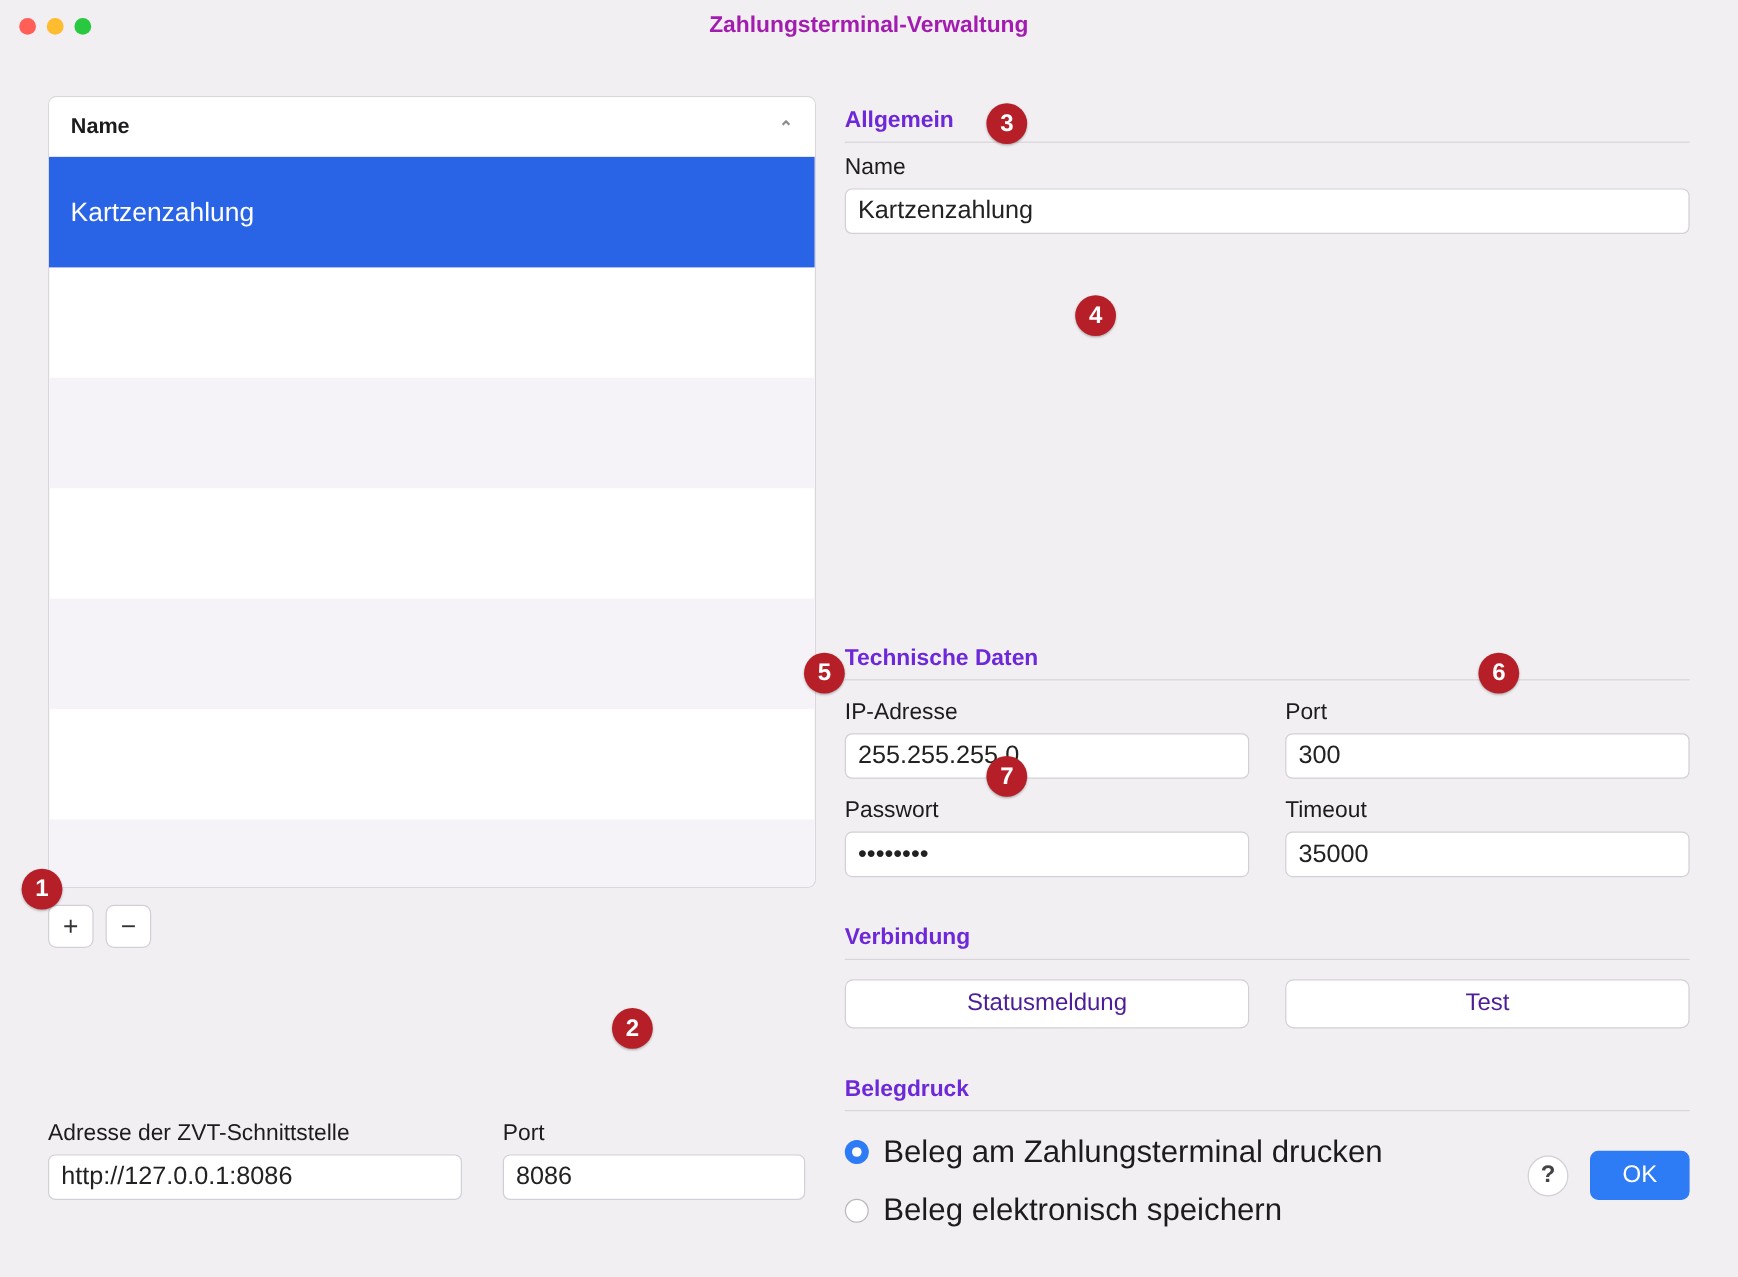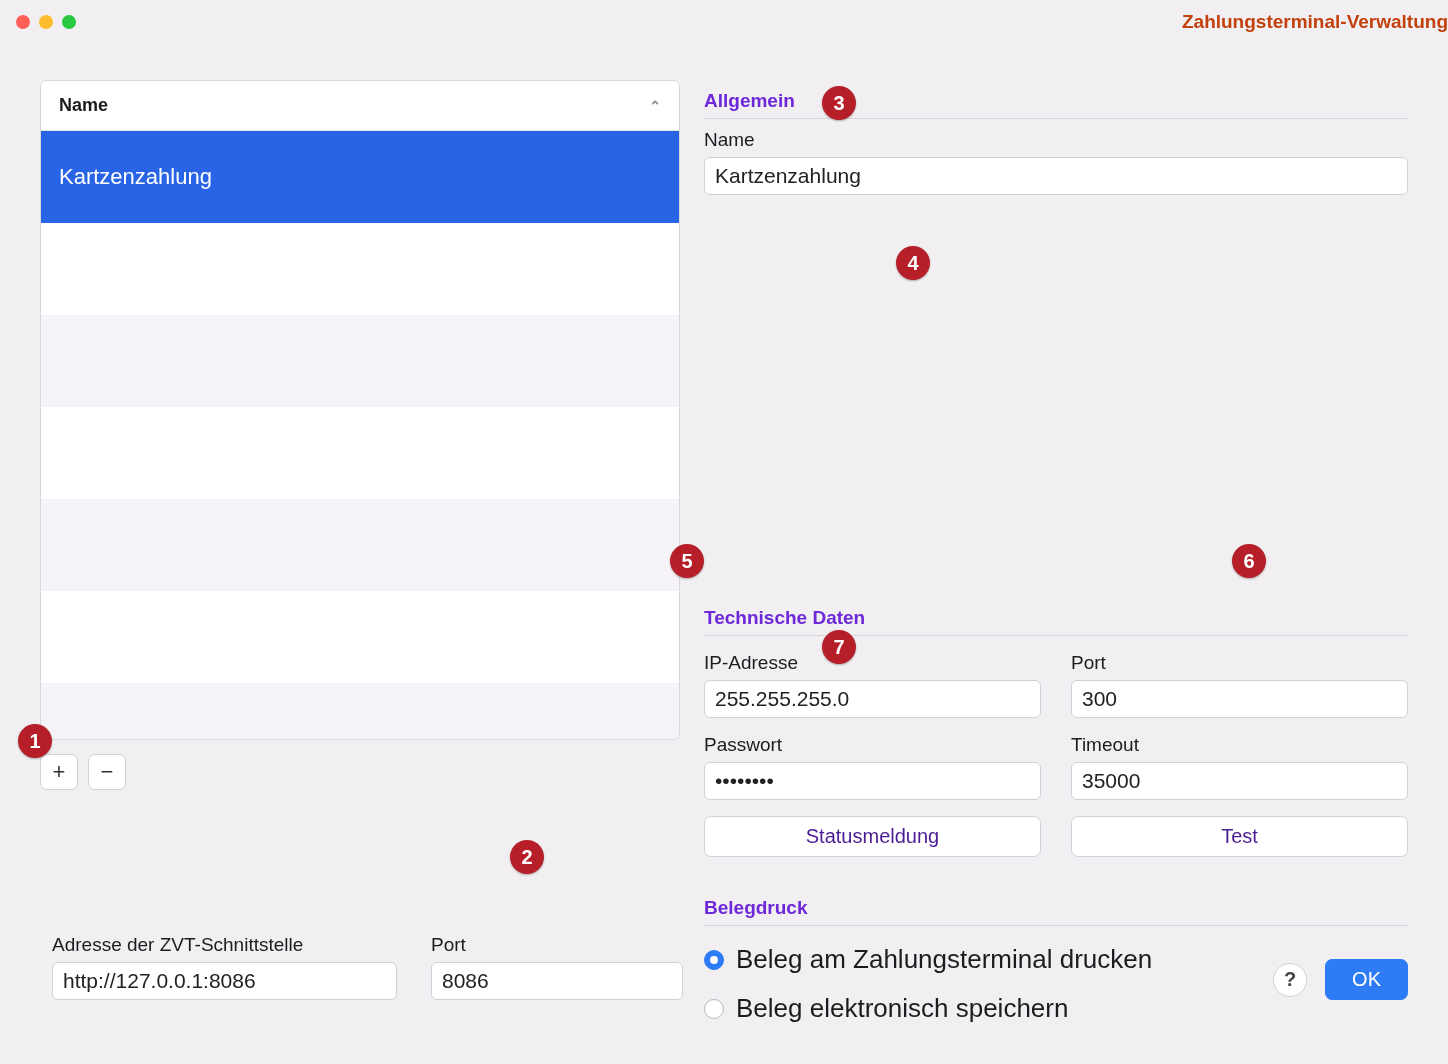--- a/index.html
+++ b/index.html
@@ -19,24 +19,24 @@
     position: relative;
   }
   .traffic-lights { display: flex; gap: 9px; }
   .traffic-light { width: 14px; height: 14px; border-radius: 50%; }
   .tl-close { background: #ff5f57; }
   .tl-min { background: #febc2e; }
   .tl-max { background: #28c840; }
   .window-title {
     position: absolute;
     left: 0; right: 0;
-    text-align: right;
+    text-align: center;
     font-weight: 700;
     font-size: 19px;
-    color: #c2410c;
+    color: #a21caf;
     pointer-events: none;
   }
   .content {
     position: absolute;
     top: 80px;
     left: 40px;
     right: 40px;
     bottom: 40px;
     display: flex;
     gap: 24px;
@@ -97,21 +97,21 @@
     font-size: 22px;
     line-height: 1;
     display: flex;
     align-items: center;
     justify-content: center;
     cursor: pointer;
     color: #333;
   }
   .bottom-left {
     position: absolute;
-    left: 52px;
+    left: 40px;
     bottom: 64px;
     display: flex;
     gap: 34px;
     align-items: flex-end;
   }
   .field-group { display: flex; flex-direction: column; gap: 6px; }
   .field-label { font-size: 19px; color: #1c1c1e; }
   .text-input {
     font-size: 21px;
     padding: 6px 10px;
@@ -280,20 +280,23 @@
       <div class="col">
         <span class="field-label">Passwort</span>
         <input class="text-input" value="••••••••" style="">
       </div>
       <div class="col">
         <span class="field-label">Timeout</span>
         <input class="text-input" value="35000" style="">
       </div>
     </div>
 
+    <div class="section-header" style="margin-top:30px;">
+      <span>Verbindung</span>
+    </div>
     <div class="row">
       <button class="btn" style="flex:1;">Statusmeldung</button>
       <button class="btn" style="flex:1;">Test</button>
     </div>
 
     <div class="section-header" style="margin-top:30px;">
       <span>Belegdruck</span>
     </div>
     <div class="radio-row">
       <span class="radio-dot checked">

